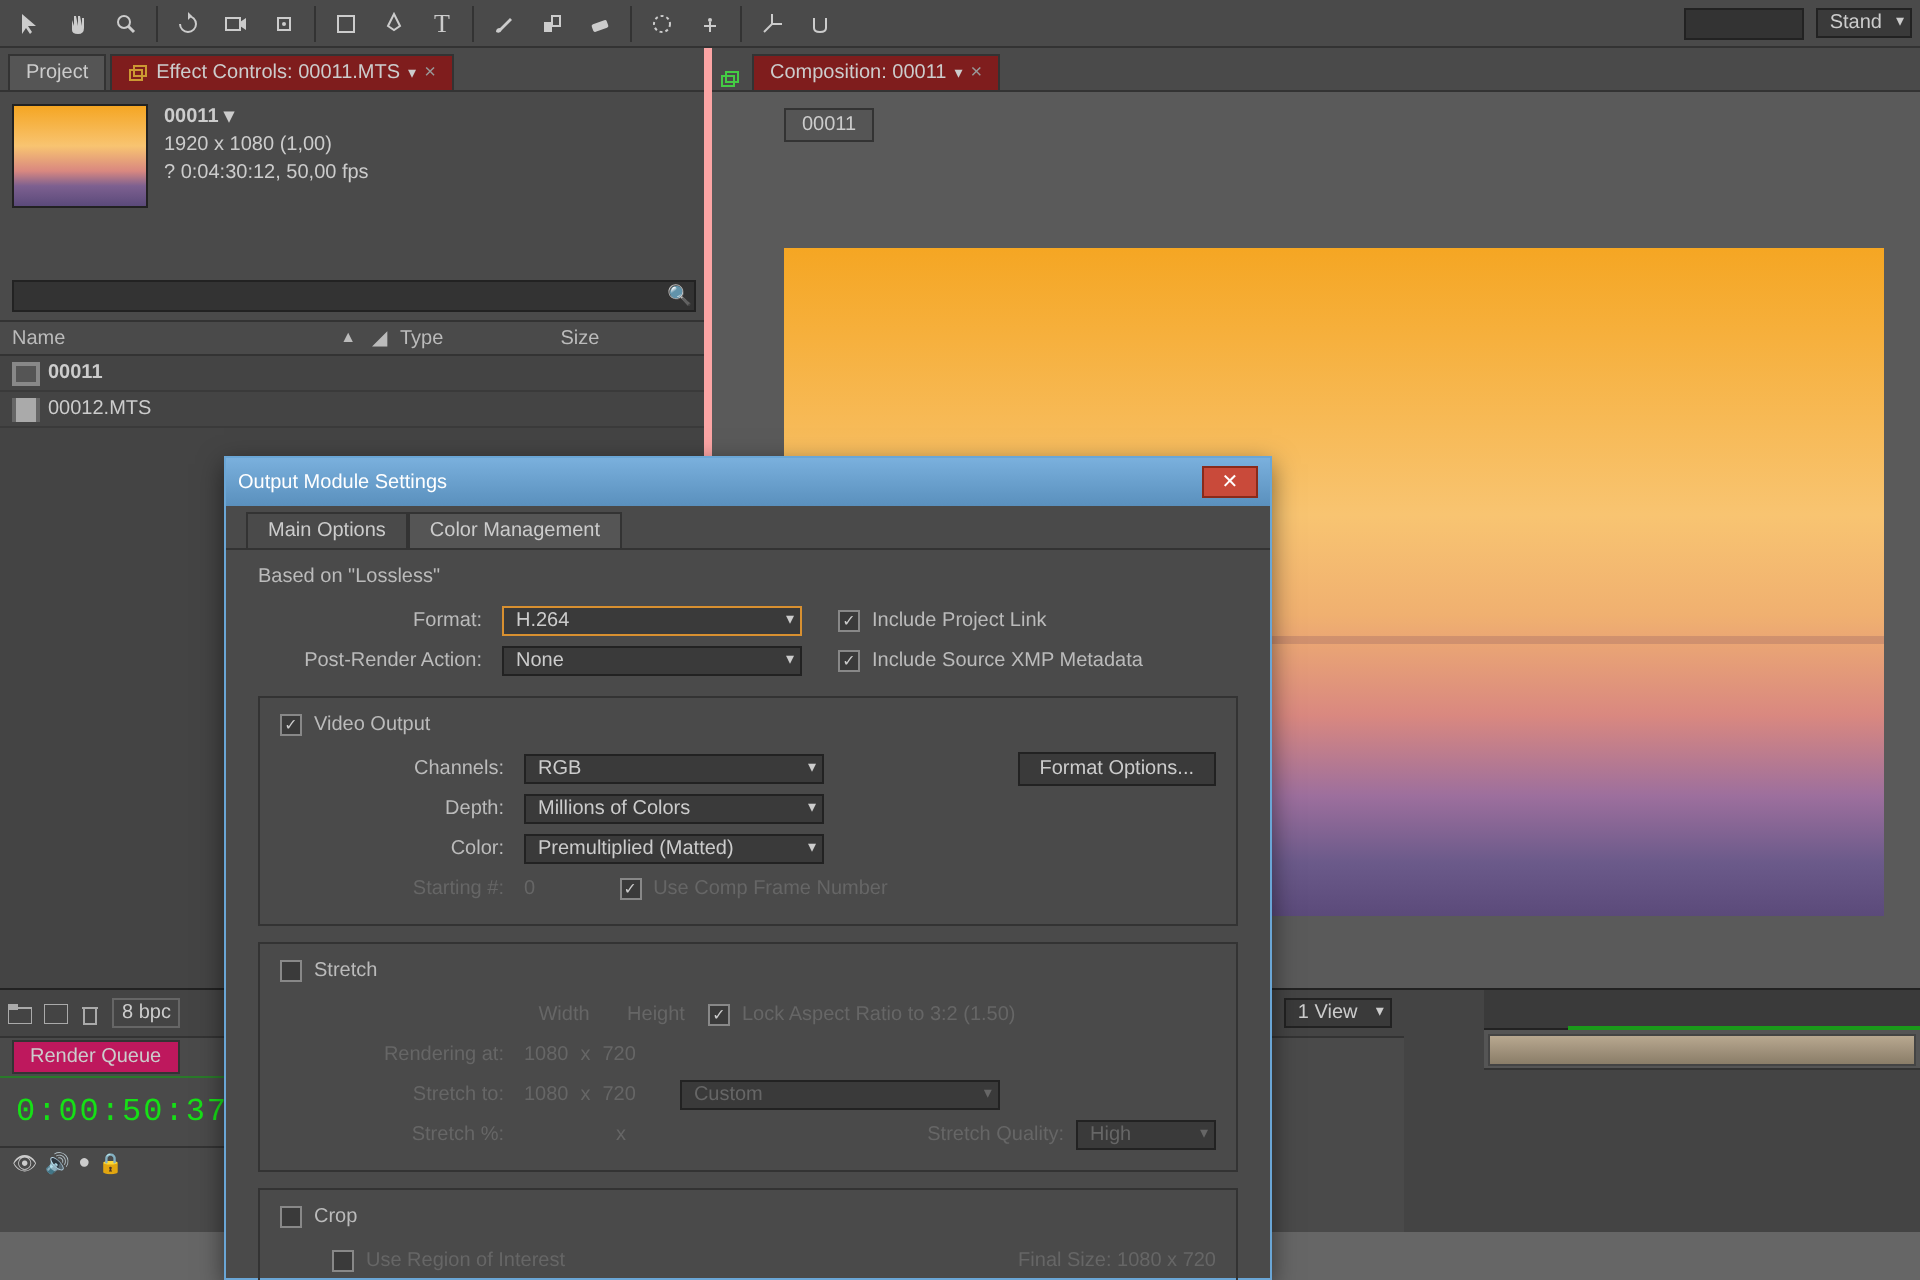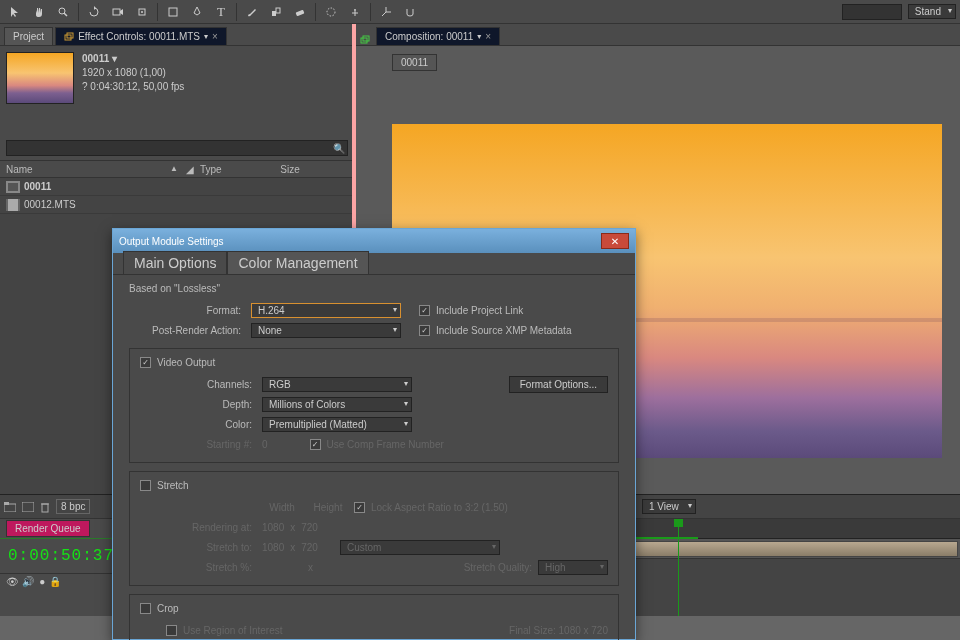--- a/index.html
+++ b/index.html
@@ -7,21 +7,21 @@
 .toolbar{height:24px;background:#4a4a4a;border-bottom:1px solid #333;display:flex;align-items:center;padding:0 4px;gap:2px}
 .tool-btn{width:22px;height:20px;display:flex;align-items:center;justify-content:center;border:1px solid transparent;cursor:pointer}
 .tool-sep{width:1px;height:18px;background:#333;margin:0 2px}
 .tool-right{margin-left:auto;display:flex;align-items:center;gap:6px}
 .search-box{width:60px;height:16px;background:#333;border:1px solid #222;color:#aaa;padding:0 4px}
 .workspace-dd{background:#4a4a4a;border:1px solid #666;color:#ccc;padding:1px 6px}
 .main{display:flex;height:470px}
 .left-panel{width:356px;background:#4a4a4a;border-right:4px solid #fca5a5;display:flex;flex-direction:column}
 .tabs{height:22px;background:#4a4a4a;display:flex;align-items:flex-end;border-bottom:1px solid #333;gap:2px;padding-left:4px}
 .tab{padding:3px 8px;background:#555;border:1px solid #333;border-bottom:none;font-size:10px;cursor:pointer;display:flex;align-items:center;gap:4px}
-.tab.active{background:#0f172a}
+.tab.active{background:#7f1d1d}
 .tab-x{color:#999;cursor:pointer}
 .tab-icon{width:10px;height:10px;display:inline-block}
 .proj-header{display:flex;padding:6px;gap:8px;height:90px}
 .thumb{width:68px;height:52px;background:linear-gradient(to bottom,#f5a623 0%,#f8c471 40%,#d98880 65%,#7d6090 80%,#5b4a7a 100%);border:1px solid #222}
 .proj-info{font-size:10px;line-height:14px;color:#ccc}
 .proj-search{height:24px;padding:2px 6px;display:flex;align-items:center}
 .proj-search input{flex:1;background:#333;border:1px solid #222;height:16px;color:#ccc;padding:0 16px 0 4px}
 .proj-cols{height:18px;background:#4a4a4a;border-top:1px solid #333;border-bottom:1px solid #333;display:flex;align-items:center;font-size:10px;color:#bbb}
 .proj-cols .c1{width:186px;padding-left:6px;display:flex;justify-content:space-between;padding-right:8px}
 .proj-cols .c2{width:14px}
@@ -37,38 +37,38 @@
 .preview::after{content:'';position:absolute;left:0;right:0;top:58%;height:4px;background:rgba(100,60,90,0.2)}
 .bottom{height:122px;background:#4a4a4a;border-top:1px solid #222;display:flex}
 .bot-left{width:356px;border-right:1px solid #222;display:flex;flex-direction:column}
 .bot-left-top{height:24px;background:#444;display:flex;align-items:center;padding:0 4px;gap:6px;border-bottom:1px solid #333}
 .bpc{padding:1px 4px;border:1px solid #666;font-size:10px}
 .rq-tab{height:20px;background:#4a4a4a;display:flex;align-items:center;padding-left:6px;border-bottom:1px solid #2a7a2a}
 .rq-tab span{padding:2px 8px;background:#be185d;border:1px solid #333;font-size:10px}
 .timecode{font-family:'Courier New',monospace;color:#16e016;font-size:16px;padding:8px;letter-spacing:1px}
 .bot-left-btm{display:flex;align-items:center;gap:6px;padding:2px 6px;border-top:1px solid #333}
 .eye-col{display:flex;gap:4px}
-.bot-right{flex:1;display:flex;flex-direction:column}
+.bot-right{flex:1;display:flex;}
 .preview-ctrl{height:24px;background:#444;border-bottom:1px solid #333;display:flex;align-items:center;padding:0 6px;gap:6px}
 .dd{background:#3a3a3a;border:1px solid #222;color:#ccc;padding:1px 14px 1px 6px;font-size:10px;position:relative}
 .dd::after{content:'▾';position:absolute;right:3px;font-size:8px}
 .timeline{flex:1;background:#444;position:relative}
 .time-ruler{height:20px;background:#3a3a3a;border-bottom:1px solid #222;position:relative;margin-left:40px}
 .time-tick{position:absolute;font-size:9px;color:#aaa;top:21px}
 .playhead{position:absolute;left:322px;top:0;bottom:0;width:1px;background:#1a9a1a}
 .playhead::before{content:'';position:absolute;top:0;left:-4px;width:9px;height:8px;background:#1a9a1a}
 .tl-row{height:20px;background:#555;border-bottom:1px solid #333;margin-left:40px;position:relative}
 .clip{position:absolute;left:2px;top:2px;right:2px;height:16px;background:linear-gradient(to bottom,#b8a890,#8a7d68);border:1px solid #444}
 .range-bar{position:absolute;left:42px;top:18px;height:4px;width:260px;background:#1a9a1a}
 
 .dialog{position:absolute;left:112px;top:228px;width:524px;height:412px;background:#4a4a4a;border:1px solid #6aa6d6;box-shadow:0 4px 12px rgba(0,0,0,0.5)}
 .dlg-title{height:24px;background:linear-gradient(to bottom,#7ab0dd,#5a90bd);display:flex;align-items:center;padding:0 6px;color:#fff;font-size:11px}
 .dlg-close{margin-left:auto;width:28px;height:16px;background:#c94a3a;color:#fff;display:flex;align-items:center;justify-content:center;font-size:10px;border:1px solid #8a2a1a;cursor:pointer}
 .dlg-tabs{height:22px;display:flex;align-items:flex-end;padding-left:10px;gap:0;border-bottom:1px solid #333}
-.dlg-tab{padding:3px 10px;font-size:14px;border:1px solid #333;border-bottom:none;cursor:pointer;background:#555}
+.dlg-tab{padding:3px 10px;font-size:10px;border:1px solid #333;border-bottom:none;cursor:pointer;background:#555}
 .dlg-tab.active{background:#4a4a4a}
 .dlg-body{padding:8px 16px;font-size:10px;color:#bbb}
 .based{font-size:10px;margin-bottom:6px}
 .frow{display:flex;align-items:center;height:20px;gap:6px}
 .flabel{width:116px;text-align:right;padding-right:4px}
 .fsel{width:150px;background:#3a3a3a;border:1px solid #222;color:#ccc;padding:1px 14px 1px 6px;position:relative}
 .fsel::after{content:'▾';position:absolute;right:3px;font-size:8px}
 .fsel.hl{border:1px solid #d89030}
 .chk{width:11px;height:11px;border:1px solid #888;background:#3a3a3a;display:inline-flex;align-items:center;justify-content:center;font-size:8px;color:#ccc}
 .section{border:1px solid #333;margin-top:8px;padding:8px 10px}

